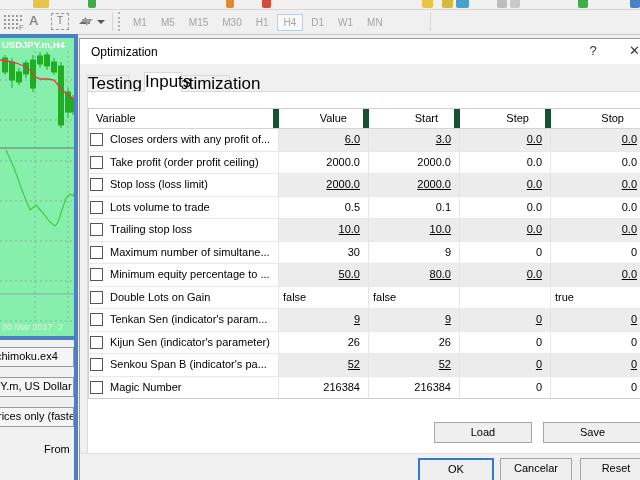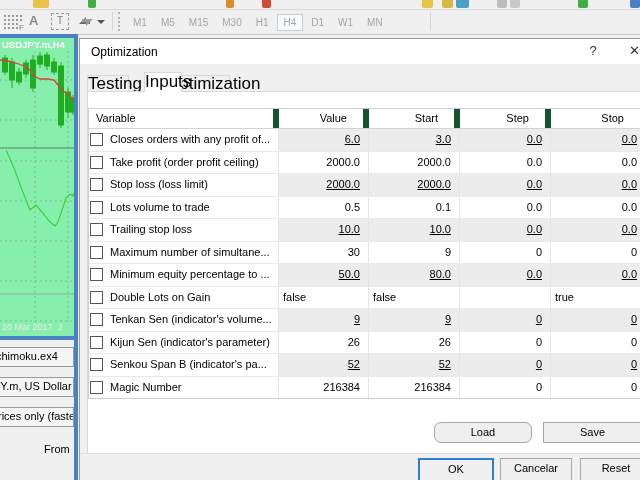--- a/index.html
+++ b/index.html
@@ -66,21 +66,21 @@
   .cell{border-right:1px solid #e5e5e5;overflow:hidden;white-space:nowrap;line-height:21.5px;}
   .cell.num{text-align:right;padding-right:8px;}
   .cell.leftal{text-align:left;padding-right:4px;padding-left:4px;}
   .cell.shade{background:#ececec;text-decoration:underline;}
   .varc{display:flex;align-items:center;padding-left:1px;}
   .cb{width:11px;height:11px;border:1px solid #565656;background:#fff;display:inline-block;
       flex:0 0 auto;margin-right:7px;}
 
   .btn{position:absolute;background:#efefef;border:1px solid #a6a6a6;text-align:center;
        font-size:11px;line-height:19px;z-index:4;}
-  #btn-load{left:434px;top:422px;width:96px;height:19px;border-radius:7px;}
+  #btn-load{left:434px;top:422px;width:96px;height:19px;}
   #btn-save{left:543px;top:422px;width:97px;height:19px;}
   #dlg-footer{left:80px;top:453px;width:560px;height:27px;background:#f0f0f0;border-top:1px solid #e0e0e0;z-index:3;}
   #btn-ok{left:418px;top:458px;width:72px;height:24px;border:2px solid #2f7cd0;line-height:18px;z-index:4;}
   #btn-cancel{left:500px;top:458px;width:70px;height:24px;z-index:4;}
   #btn-reset{left:580px;top:458px;width:70px;height:24px;z-index:4;}
 </style>
 </head>
 <body>
 
 <div id="app">
@@ -274,21 +274,21 @@
             <span>Double Lots on Gain</span>
           </div>
           <div class="cell num leftal">false</div>
           <div class="cell num leftal">false</div>
           <div class="cell num leftal"></div>
           <div class="cell num leftal">true</div>
         </div>
         <div class="grid5 trow">
           <div class="cell varc">
             <span class="cb"></span>
-            <span>Tenkan Sen (indicator's volume...</span>
+            <span>Tenkan Sen (indicator's param...</span>
           </div>
           <div class="cell num shade">9</div>
           <div class="cell num shade">9</div>
           <div class="cell num shade">0</div>
           <div class="cell num shade">0</div>
         </div>
         <div class="grid5 trow">
           <div class="cell varc">
             <span class="cb"></span>
             <span>Kijun Sen (indicator's parameter)</span>

